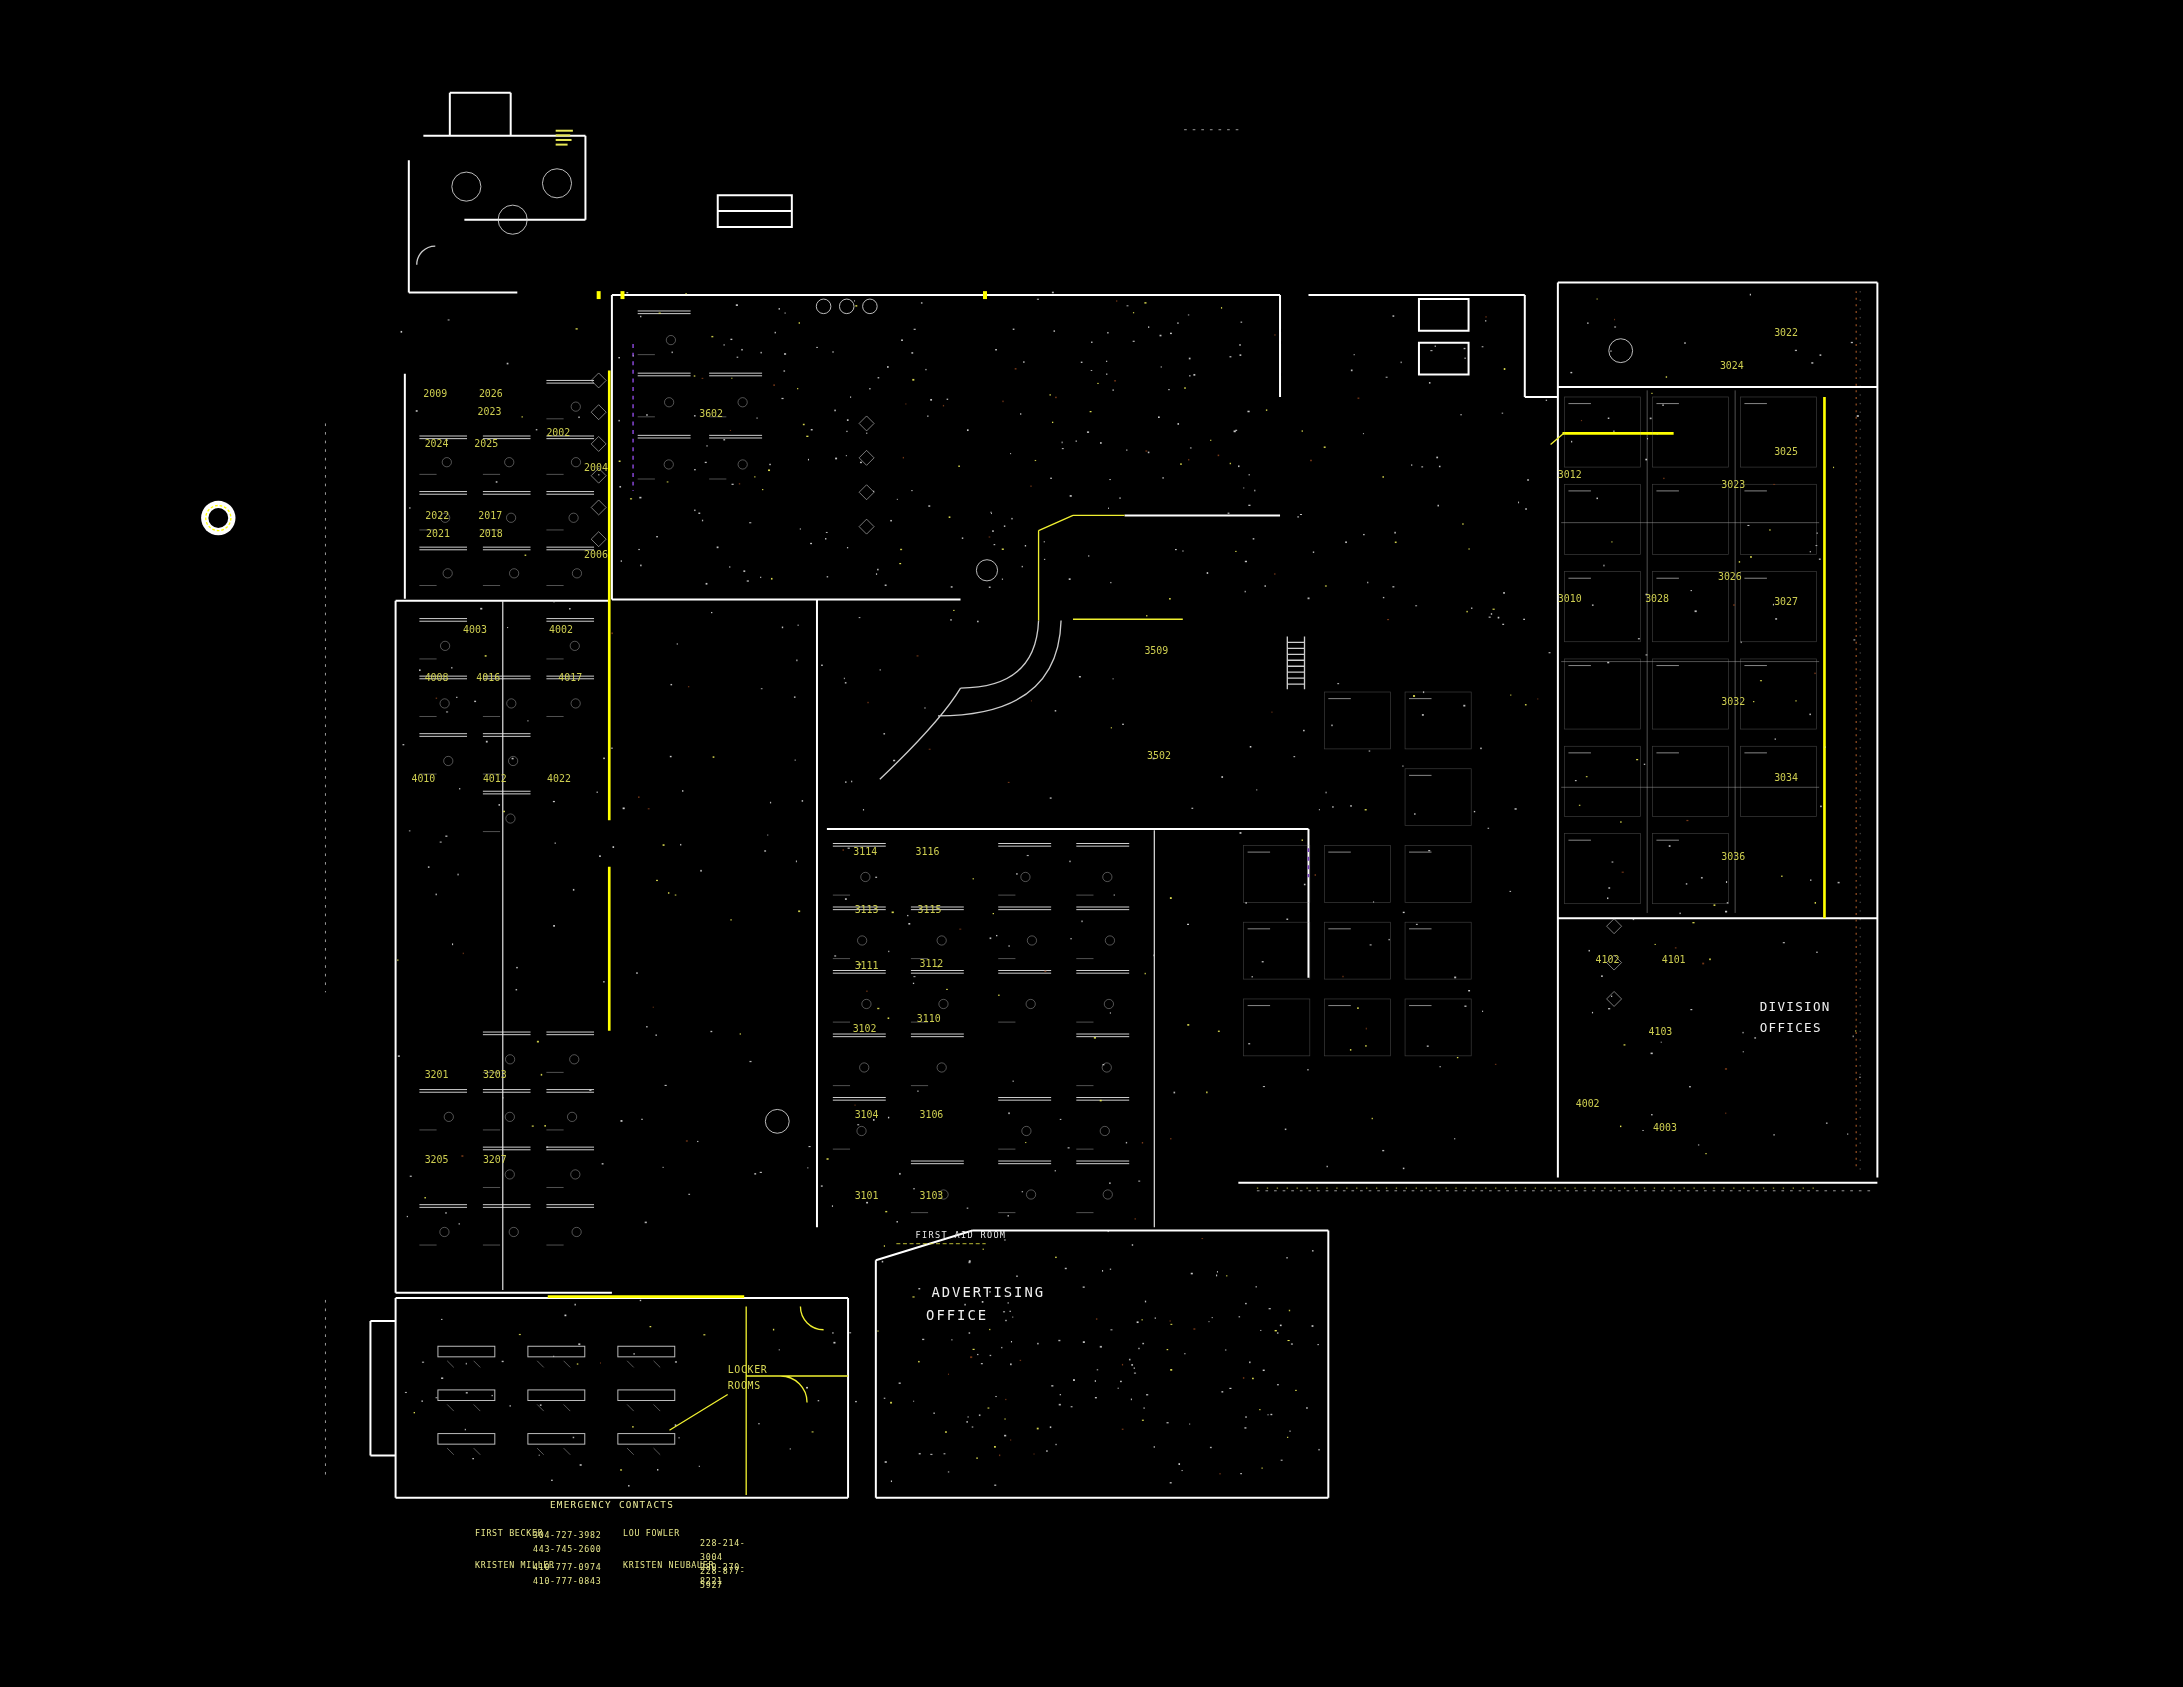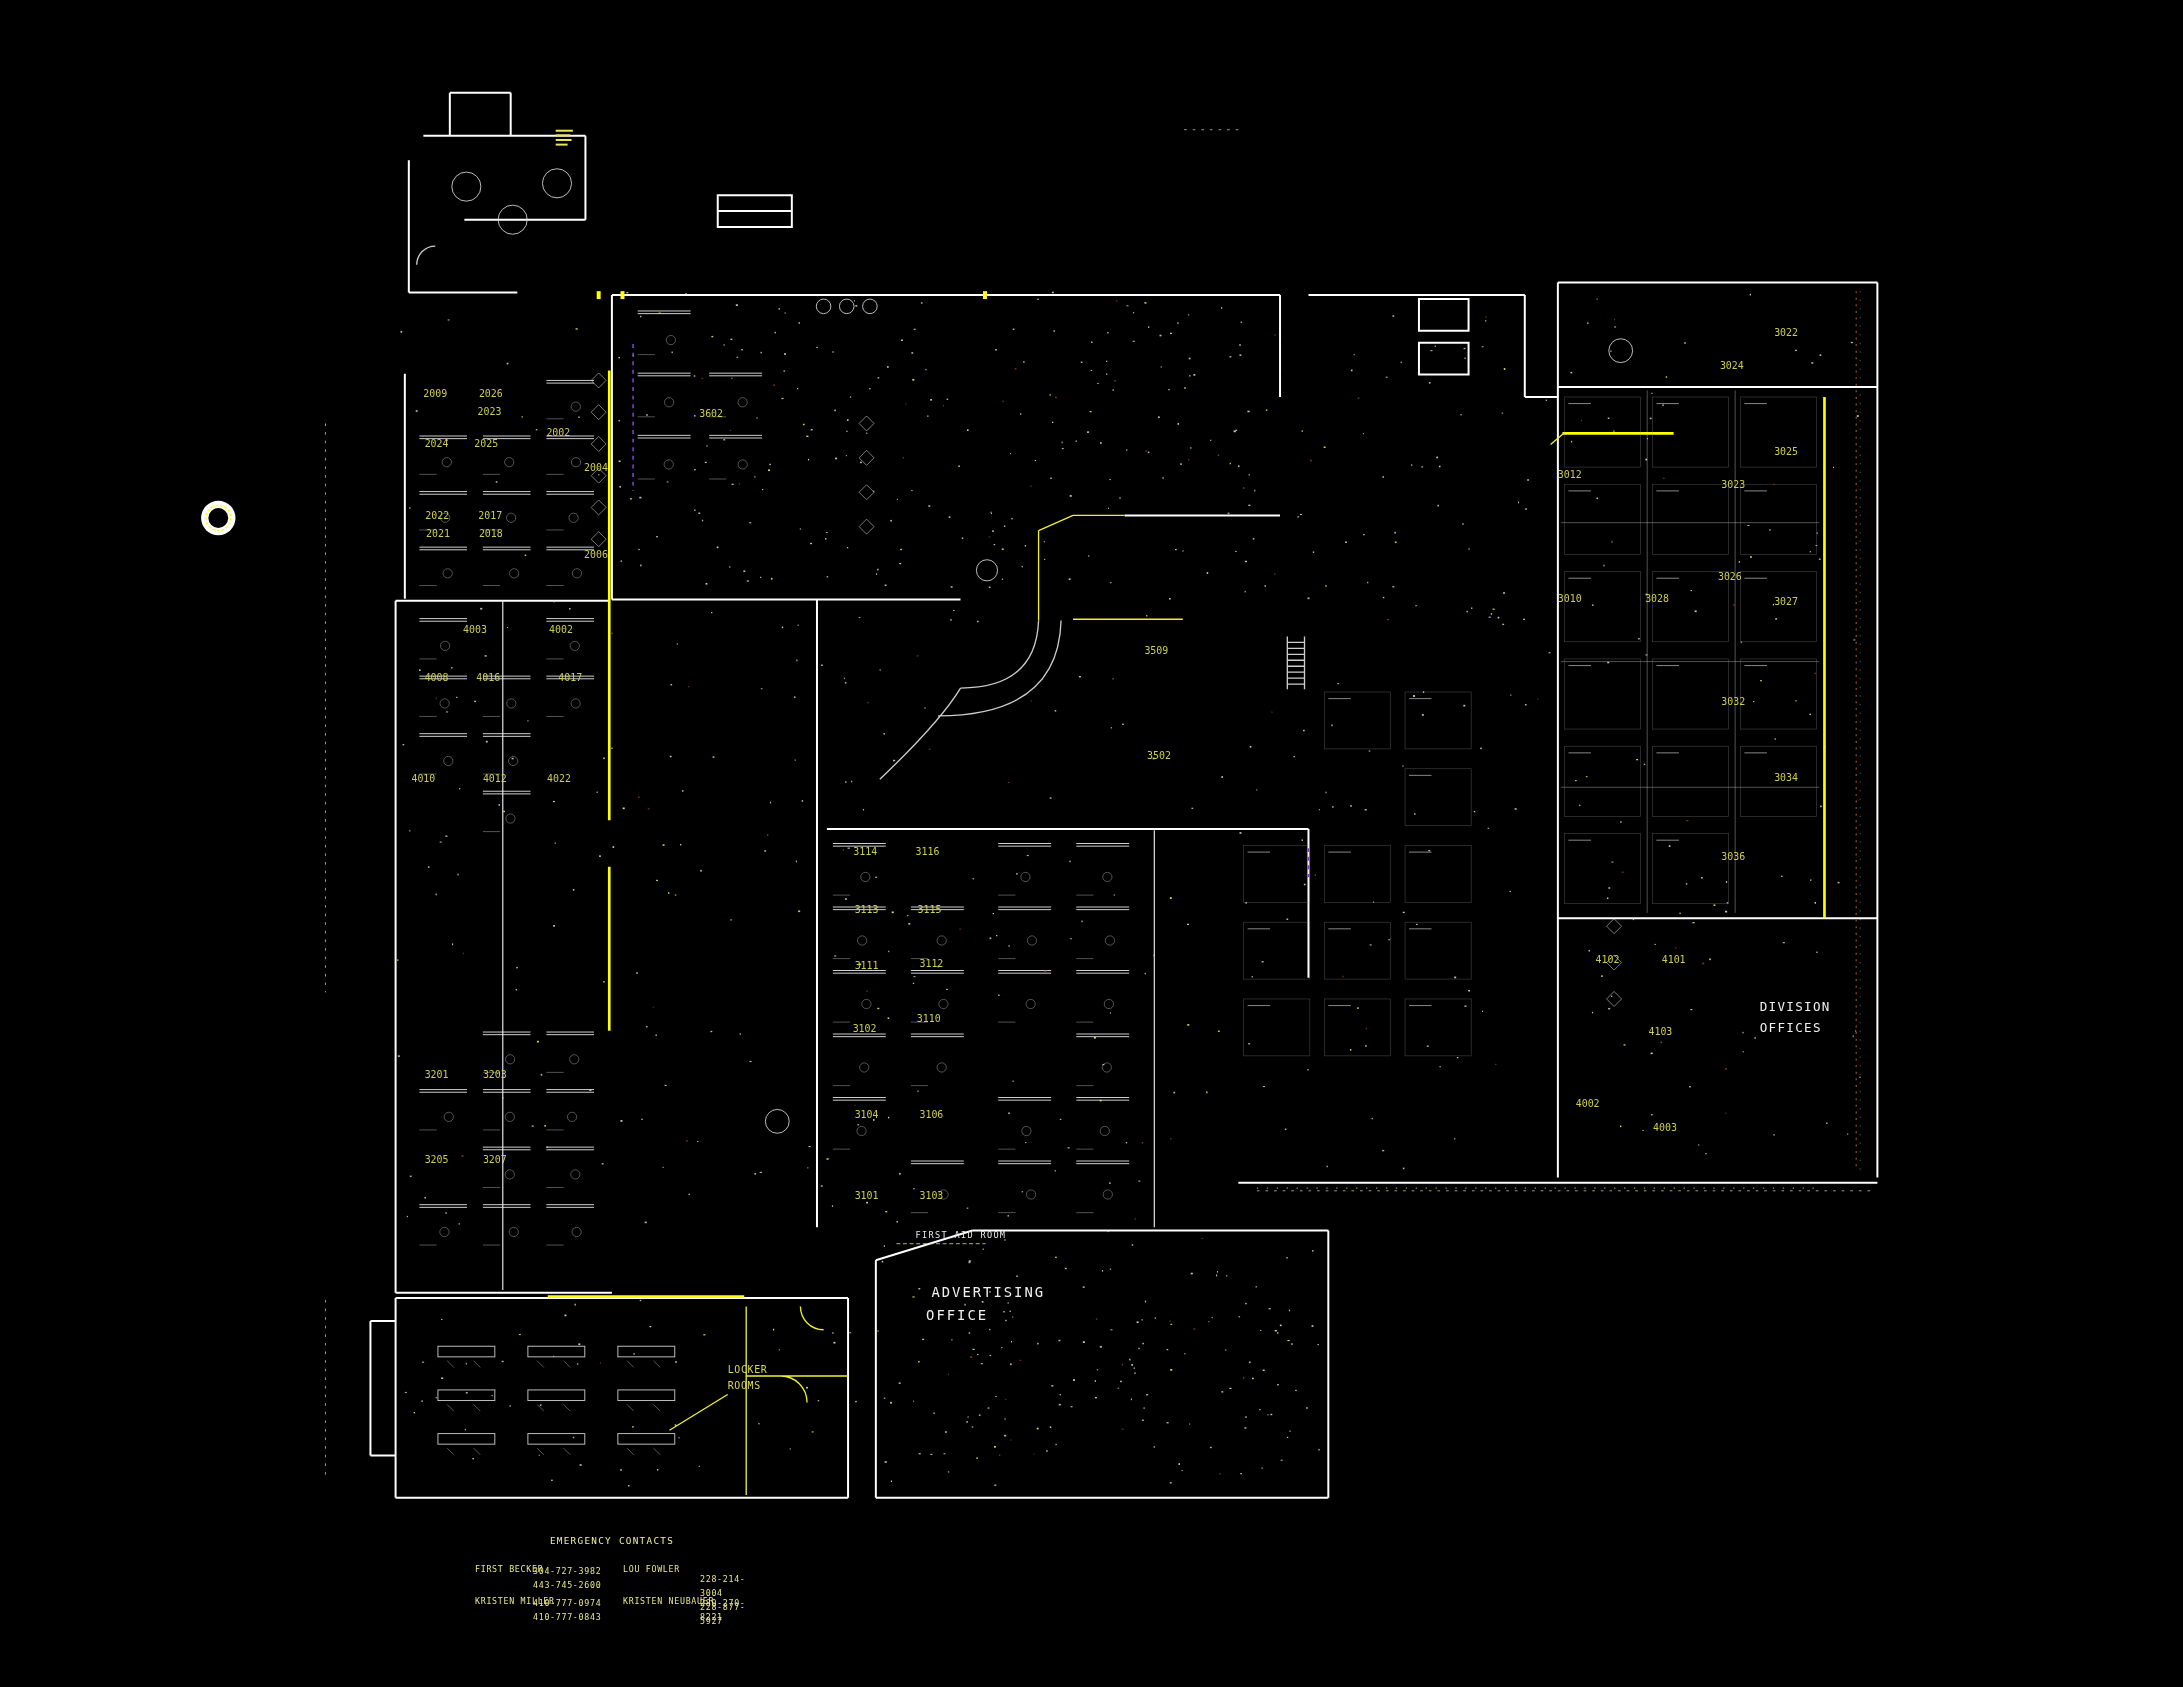--- a/index.html
+++ b/index.html
@@ -1,19 +1,19 @@
 <!DOCTYPE html>
 <html style="font-size:10.6px"><head>
 <meta charset="utf-8">
 <style>
   html,body{margin:0;padding:0;background:#000;}
   .canvas{position:relative;width:2183px;height:1687px;background:#000;overflow:hidden;
           font-family:"DejaVu Sans Mono",monospace;}
   svg{position:absolute;left:0;top:0;}
-  .legend{position:absolute;left:463px;top:1499px;width:298px;height:93px;color:#e6e68a;margin-top:36px;}
+  .legend{position:absolute;left:463px;top:1499px;width:298px;height:93px;color:#e6e68a;}
   .legend .legend-title{position:absolute;left:0;top:0;width:100%;text-align:center;
         font-size:9.3px;letter-spacing:1.3px;color:#efef9d;}
   .legend .cell{position:absolute;font-size:8.3px;letter-spacing:0.7px;}
   .legend .phones{white-space:pre-line;line-height:14px;}
 </style>
 </head>
 <body>
 
 <div class="canvas">
   <svg id="plan" width="2183" height="1687" viewBox="0 0 3300 2550">

